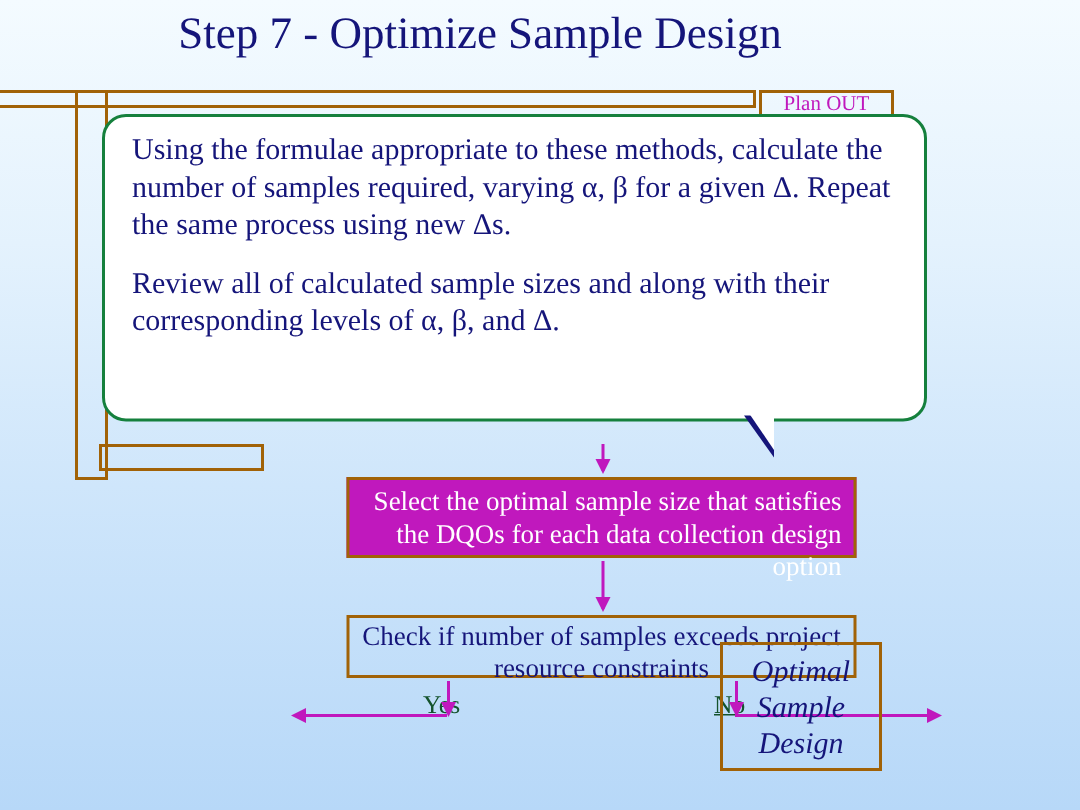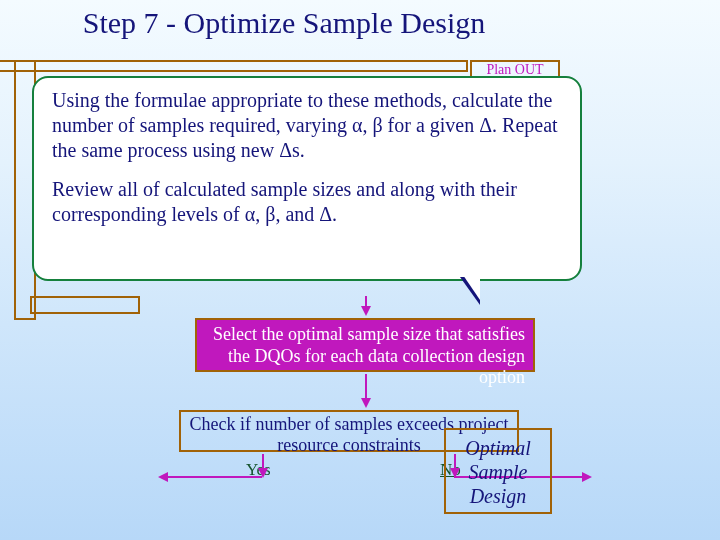--- a/index.html
+++ b/index.html
@@ -9,20 +9,21 @@
     height: 540px;
     font-family: "Times New Roman", Times, serif;
     color: #15157a;
     background: linear-gradient(to bottom, #f4fbff 0%, #e4f2fd 30%, #cfe6fb 60%, #b7d8f8 100%);
     overflow: hidden;
   }
   .slide {
     position: relative;
     width: 568px;
     height: 540px;
+    margin-left: 36px;
   }
   .title {
     width: 100%;
     text-align: center;
     font-size: 30px;
     padding-top: 6px;
   }
   .box {
     position: absolute;
     border: 2px solid #a16207;
@@ -134,21 +135,21 @@
     width: 340px;
     height: 54px;
     background: #c018bd;
     color: #ffffff;
     text-align: right;
     font-size: 18px;
     padding: 4px 8px;
     line-height: 1.2;
   }
   .check-box {
-    left: 179px;
+    left: 195px;
     top: 410px;
     width: 340px;
     height: 42px;
     text-align: center;
     font-size: 18px;
     padding: 2px 4px;
     line-height: 1.15;
   }
   .go-back-box {
     left: 34px;

